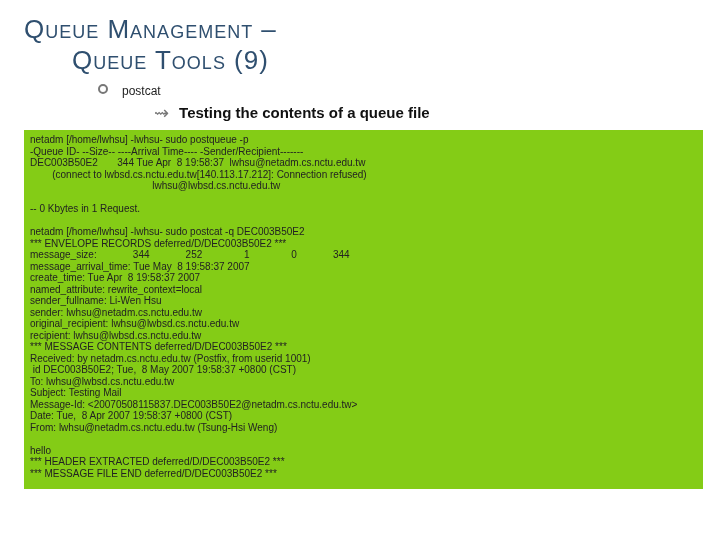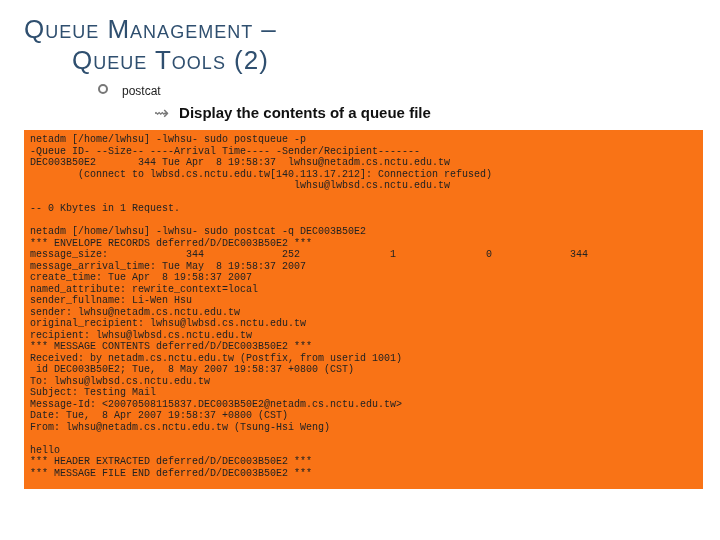--- a/index.html
+++ b/index.html
@@ -36,46 +36,46 @@
   }
   .bullet2 .wave {
     display: inline-block;
     margin-right: 10px;
     color: #777;
     font-weight: 400;
     font-size: 18px;
     vertical-align: -1px;
   }
   .codeblock {
-    background: #f97316;
+    background: #84cc16;
     width: 100%;
     padding: 4px 6px 10px 6px;
-    font-family: Liberation Mono, monospace;
+    font-family: Liberation Sans, sans-serif;
     font-size: 10px;
     line-height: 1.15;
     color: #222;
     white-space: pre;
   }
 </style>
 </head>
 <body>
 
 <div class="slide">
 
   <div class="title-wrap">
     <div class="title-line1">Queue Management –</div>
-    <div class="title-line2">Queue Tools (2)</div>
+    <div class="title-line2">Queue Tools (9)</div>
   </div>
 
   <div class="bullet1">
     <span class="disc"></span><span>postcat</span>
   </div>
 
   <div class="bullet2">
-    <span class="wave">⇝</span><span>Display the contents of a queue file</span>
+    <span class="wave">⇝</span><span>Testing the contents of a queue file</span>
   </div>
 
   <div class="codeblock">netadm [/home/lwhsu] -lwhsu- sudo postqueue -p
 -Queue ID- --Size-- ----Arrival Time---- -Sender/Recipient-------
 DEC003B50E2       344 Tue Apr  8 19:58:37  lwhsu@netadm.cs.nctu.edu.tw
         (connect to lwbsd.cs.nctu.edu.tw[140.113.17.212]: Connection refused)
                                             lwhsu@lwbsd.cs.nctu.edu.tw
 
 -- 0 Kbytes in 1 Request.
 

